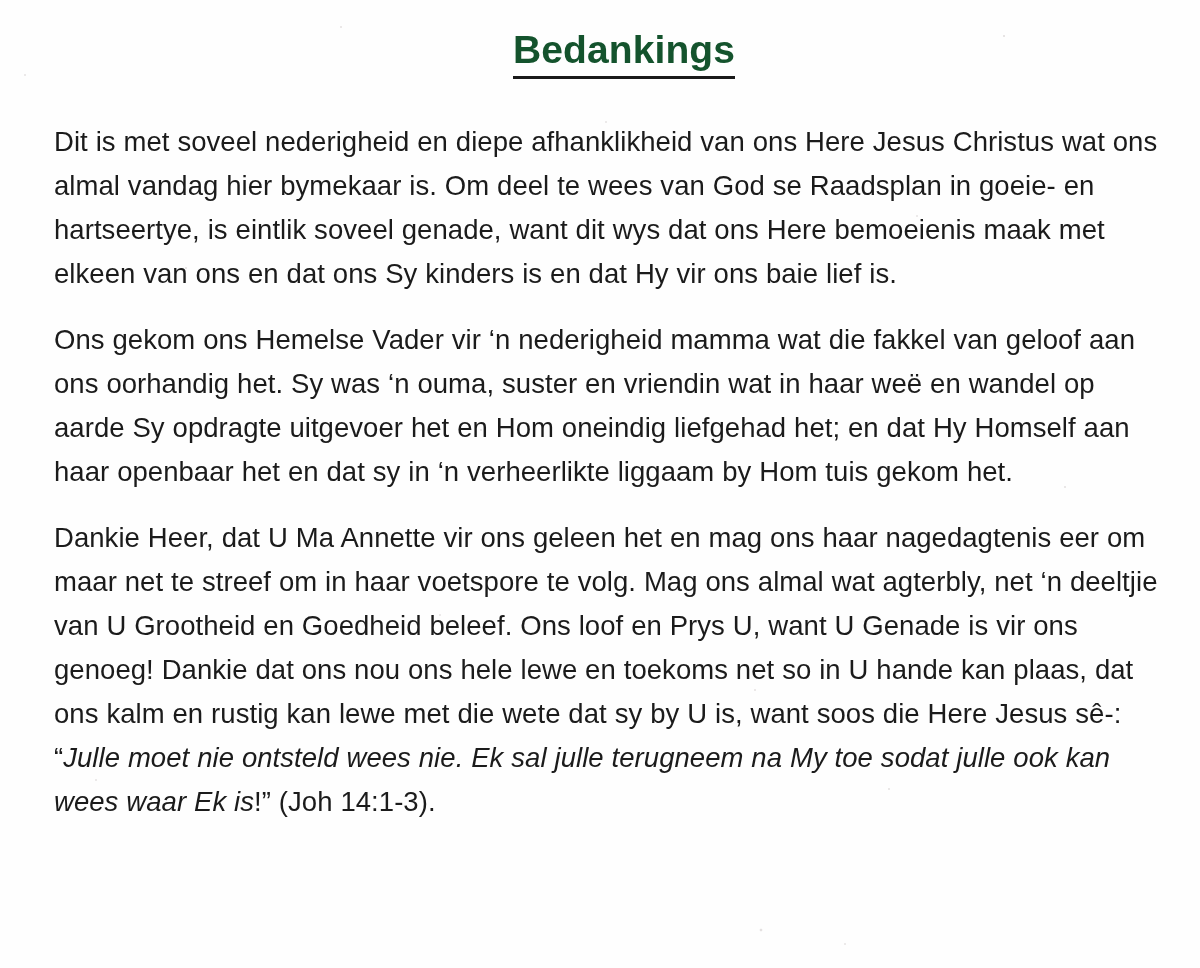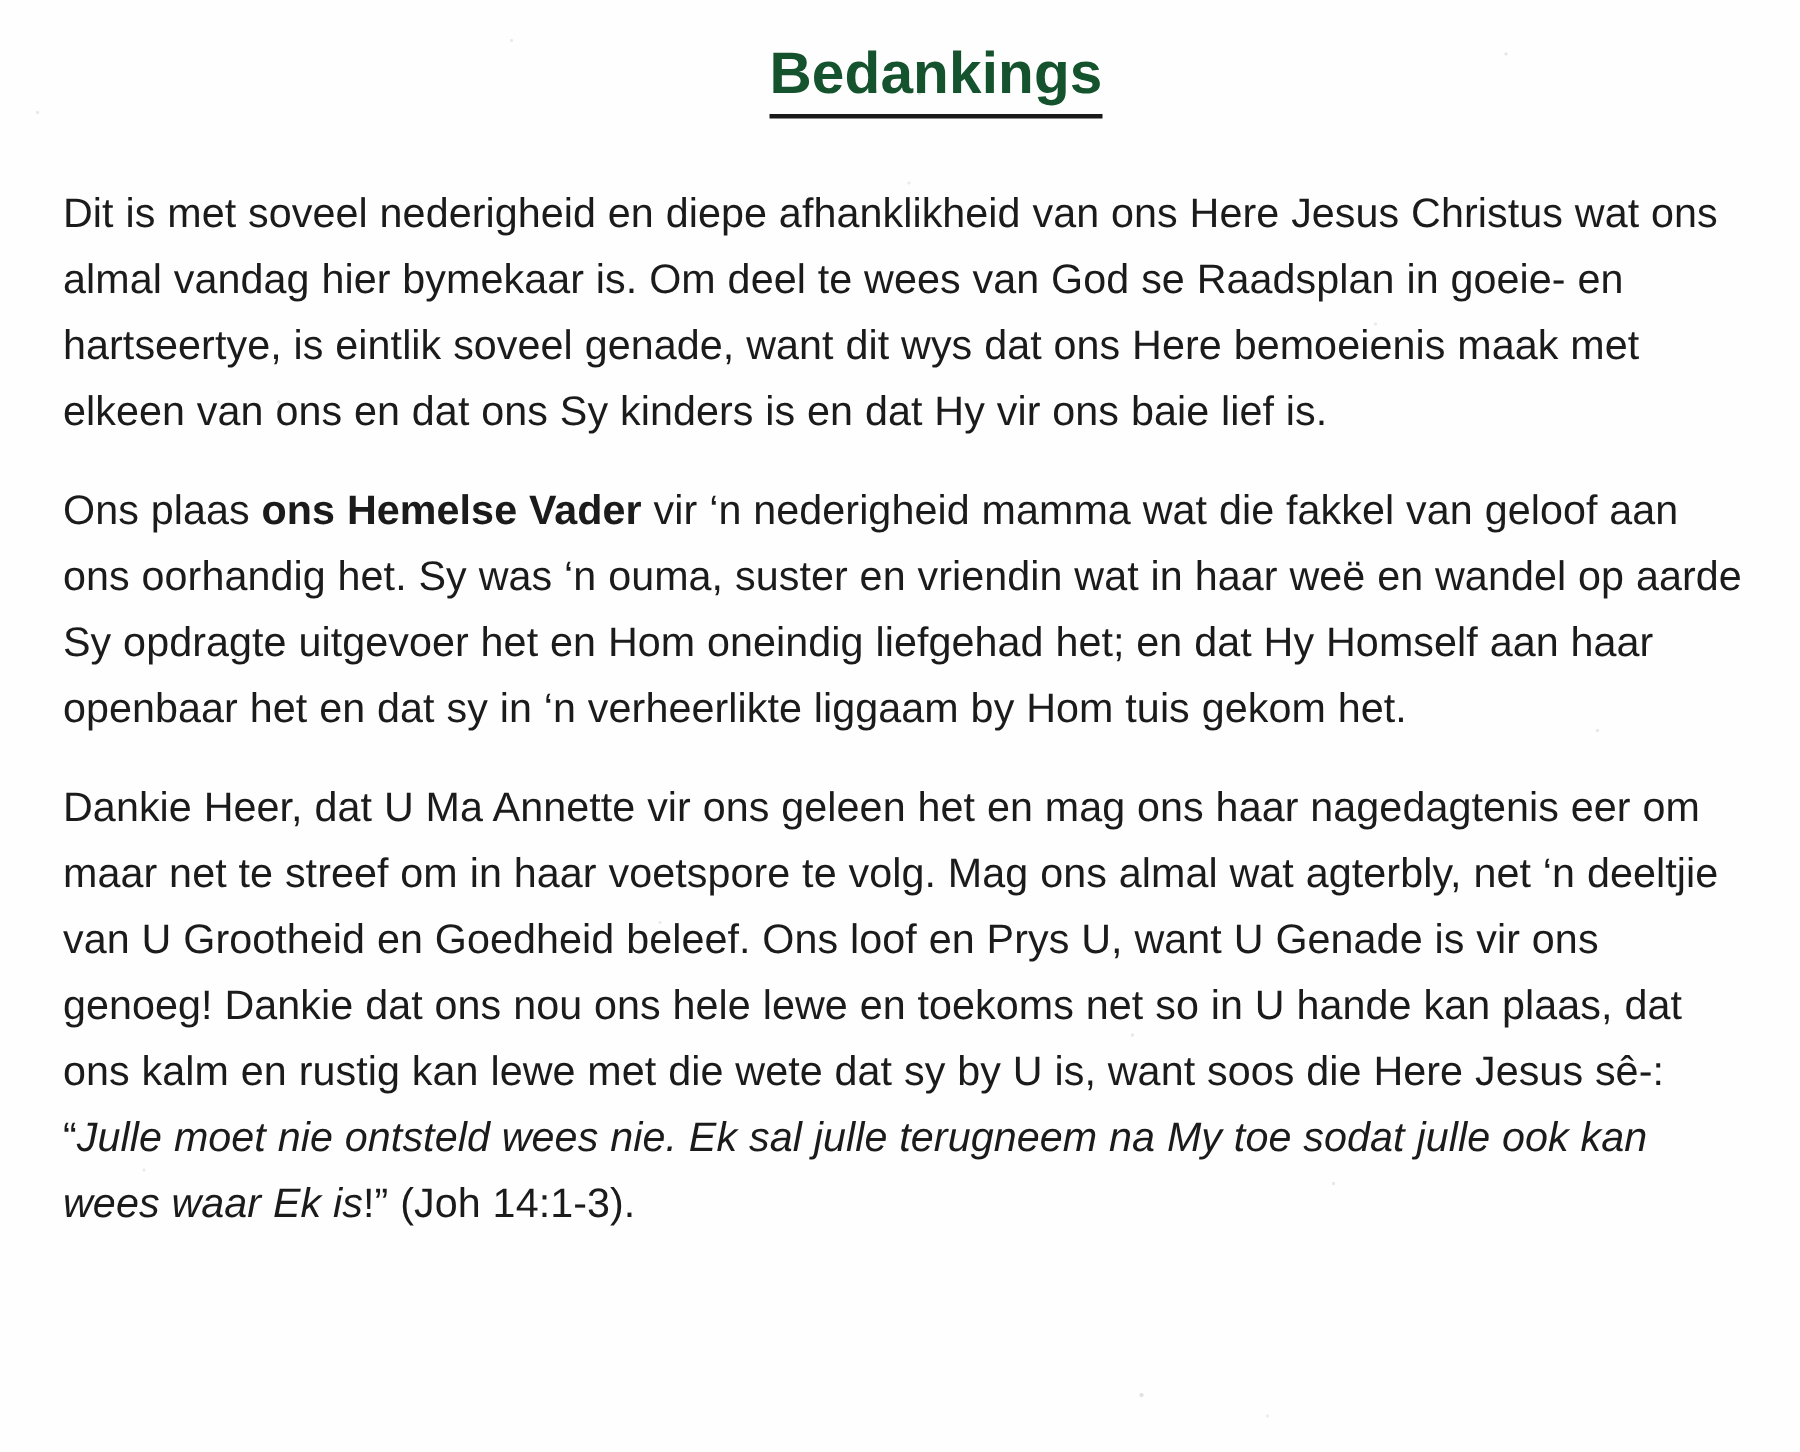--- a/index.html
+++ b/index.html
@@ -80,45 +80,45 @@
   .salutation {
     font-size: 27.5px;
     line-height: 44px;
     margin: 0 0 22px 0;
     letter-spacing: 0.05px;
   }
 
   p.para {
     font-size: 27.5px;
     line-height: 44px;
-    margin: 0 0 22px 0;
+    margin: 0 0 22px 12px;
     letter-spacing: 0.05px;
     text-align: left;
     word-spacing: 0.2px;
   }
   p.para:last-child { margin-bottom: 0; }
 
-  .b { font-weight: 700; }
+  .b { font-weight: 400; }
   .i { font-style: italic; }
 </style>
 </head>
 <body>
 
 <div class="page">
 
   <div class="scan-noise"></div>
 
   <div class="doc-title">
     <span class="title-text">Bedankings</span>
   </div>
 
   <div class="body-block">
 
     <p class="salutation"></p>
 
     <p class="para"><span>Dit is met soveel nederigheid en diepe afhanklikheid van ons Here Jesus Christus wat ons almal vandag hier bymekaar is. Om deel te wees van God se Raadsplan in goeie- en hartseertye, is eintlik soveel genade, want dit wys dat ons Here bemoeienis maak met elkeen van ons en dat ons Sy kinders is en dat Hy vir ons baie lief is.</span></p>
 
-    <p class="para"><span>Ons plaas </span><span class="b">ons Hemelse Vader</span><span> vir ‘n nederigheid mamma wat die fakkel van geloof aan ons oorhandig het. Sy was ‘n ouma, suster en vriendin wat in haar weë en wandel op aarde  Sy opdragte uitgevoer het en Hom oneindig liefgehad het; en dat Hy Homself aan haar openbaar het en dat sy in ‘n verheerlikte liggaam by Hom tuis gekom het.</span></p>
+    <p class="para"><span>Ons gekom </span><span class="b">ons Hemelse Vader</span><span> vir ‘n nederigheid mamma wat die fakkel van geloof aan ons oorhandig het. Sy was ‘n ouma, suster en vriendin wat in haar weë en wandel op aarde  Sy opdragte uitgevoer het en Hom oneindig liefgehad het; en dat Hy Homself aan haar openbaar het en dat sy in ‘n verheerlikte liggaam by Hom tuis gekom het.</span></p>
 
     <p class="para"><span>Dankie Heer, dat U Ma Annette vir ons geleen het en mag ons haar nagedagtenis eer om maar net te streef om in haar voetspore te volg.  Mag ons almal wat agterbly, net ‘n deeltjie van U Grootheid en Goedheid beleef. Ons loof en Prys U, want U Genade is vir ons genoeg! Dankie dat ons nou ons hele lewe en toekoms net so in U hande kan plaas, dat ons kalm en rustig kan lewe met die wete dat sy by U is, want soos die Here Jesus sê-: “</span><span class="i">Julle moet nie ontsteld wees nie. Ek sal julle terugneem na My toe sodat julle ook kan wees waar Ek is</span><span>!”</span><span> (Joh 14:1-3).</span></p>
 
   </div>
 </div>
 
 </body></html>

